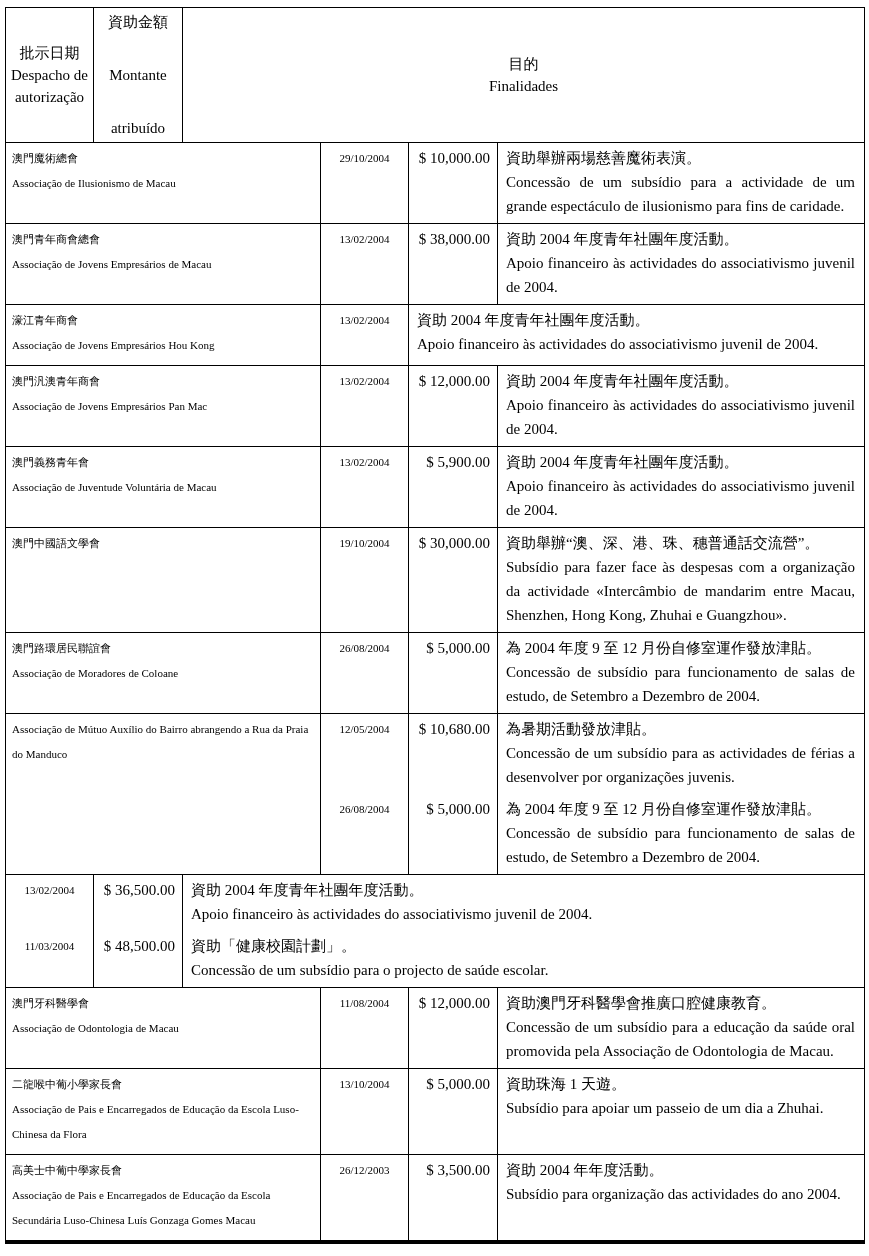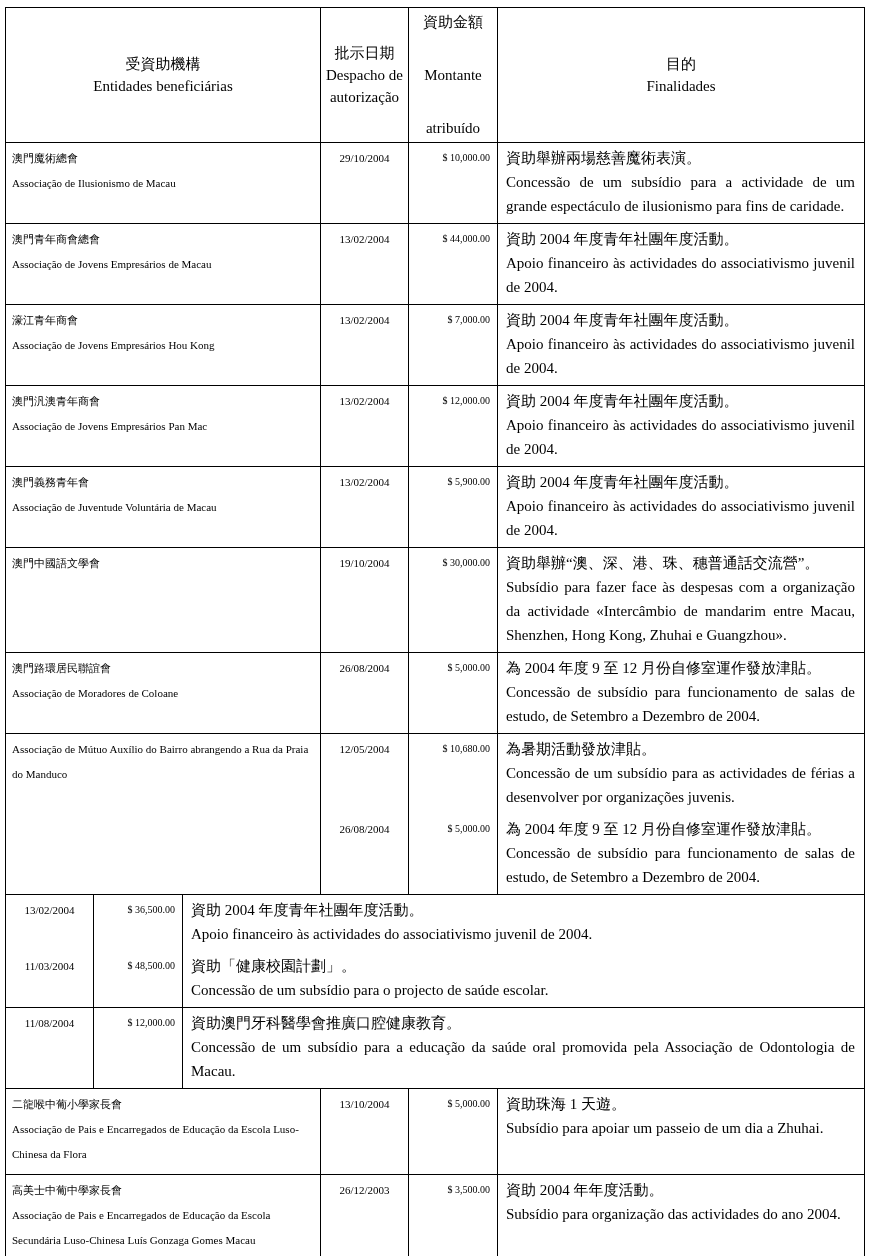--- a/index.html
+++ b/index.html
@@ -49,40 +49,36 @@
     border-right: 1px solid #000;
     text-align: center;
     padding-top: 3px;
     font-size: 11px; line-height: 24px;
   }
   .amount-cell {
     flex: 0 0 89px;
     border-right: 1px solid #000;
     text-align: right;
     padding: 3px 7px 0 2px;
-    font-size: 10px; line-height: 24px;
+    font-size: 15px; line-height: 24px;
   }
   .purpose-cell {
     flex: 1 1 auto;
     padding: 3px 9px 5px 8px;
     font-size: 15px; line-height: 24px;
   }
   .purpose-cell .pt { text-align: justify; }
 </style>
 </head>
 <body>
 
 <div class="page">
   <div class="table">
 
     <div class="header-row">
-      <div class="header-cell h-entity">
-        <div>受資助機構</div>
-        <div>Entidades beneficiárias</div>
-      </div>
       <div class="header-cell h-date">
         <div>批示日期</div>
         <div>Despacho de</div>
         <div>autorização</div>
       </div>
       <div class="header-cell h-amount">
         <div>資助金額</div>
         <div>Montante</div>
         <div>atribuído</div>
       </div>
@@ -110,37 +106,36 @@
           </div>
   </div>
         <div class="row">
     <div class="cell entity-cell">
       <div class="zh">澳門青年商會總會</div>
       <div class="pt">Associação de Jovens Empresários de Macau</div>
     </div>
     <div class="entries">
             <div class="entry">
     <div class="cell date-cell">13/02/2004</div>
-    <div class="cell amount-cell">$ 44,000.00</div>
+    <div class="cell amount-cell">$ 38,000.00</div>
     <div class="cell purpose-cell">
       <div class="zh">資助 2004 年度青年社團年度活動。</div>
       <div class="pt">Apoio financeiro às actividades do associativismo juvenil de 2004.</div>
     </div>
   </div>
           </div>
   </div>
         <div class="row">
     <div class="cell entity-cell">
       <div class="zh">濠江青年商會</div>
       <div class="pt">Associação de Jovens Empresários Hou Kong</div>
     </div>
     <div class="entries">
             <div class="entry">
     <div class="cell date-cell">13/02/2004</div>
-    <div class="cell amount-cell">$ 7,000.00</div>
     <div class="cell purpose-cell">
       <div class="zh">資助 2004 年度青年社團年度活動。</div>
       <div class="pt">Apoio financeiro às actividades do associativismo juvenil de 2004.</div>
     </div>
   </div>
           </div>
   </div>
         <div class="row">
     <div class="cell entity-cell">
       <div class="zh">澳門汎澳青年商會</div>
@@ -241,20 +236,24 @@
     <div class="cell date-cell">11/03/2004</div>
     <div class="cell amount-cell">$ 48,500.00</div>
     <div class="cell purpose-cell">
       <div class="zh">資助「健康校園計劃」。</div>
       <div class="pt">Concessão de um subsídio para o projecto de saúde escolar.</div>
     </div>
   </div>
           </div>
   </div>
         <div class="row">
+    <div class="cell entity-cell">
+      <div class="zh">澳門牙科醫學會</div>
+      <div class="pt">Associação de Odontologia de Macau</div>
+    </div>
     <div class="entries">
             <div class="entry">
     <div class="cell date-cell">11/08/2004</div>
     <div class="cell amount-cell">$ 12,000.00</div>
     <div class="cell purpose-cell">
       <div class="zh">資助澳門牙科醫學會推廣口腔健康教育。</div>
       <div class="pt">Concessão de um subsídio para a educação da saúde oral promovida pela Associação de Odontologia de Macau.</div>
     </div>
   </div>
           </div>

